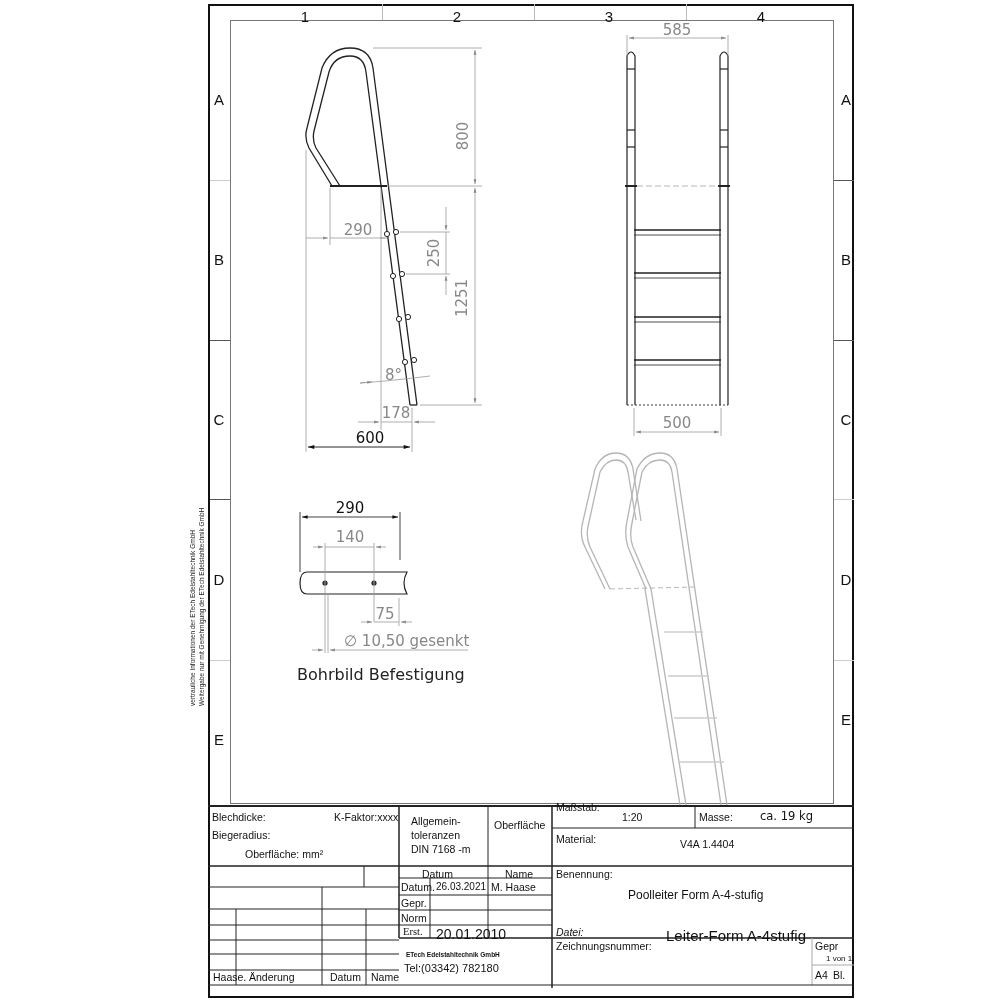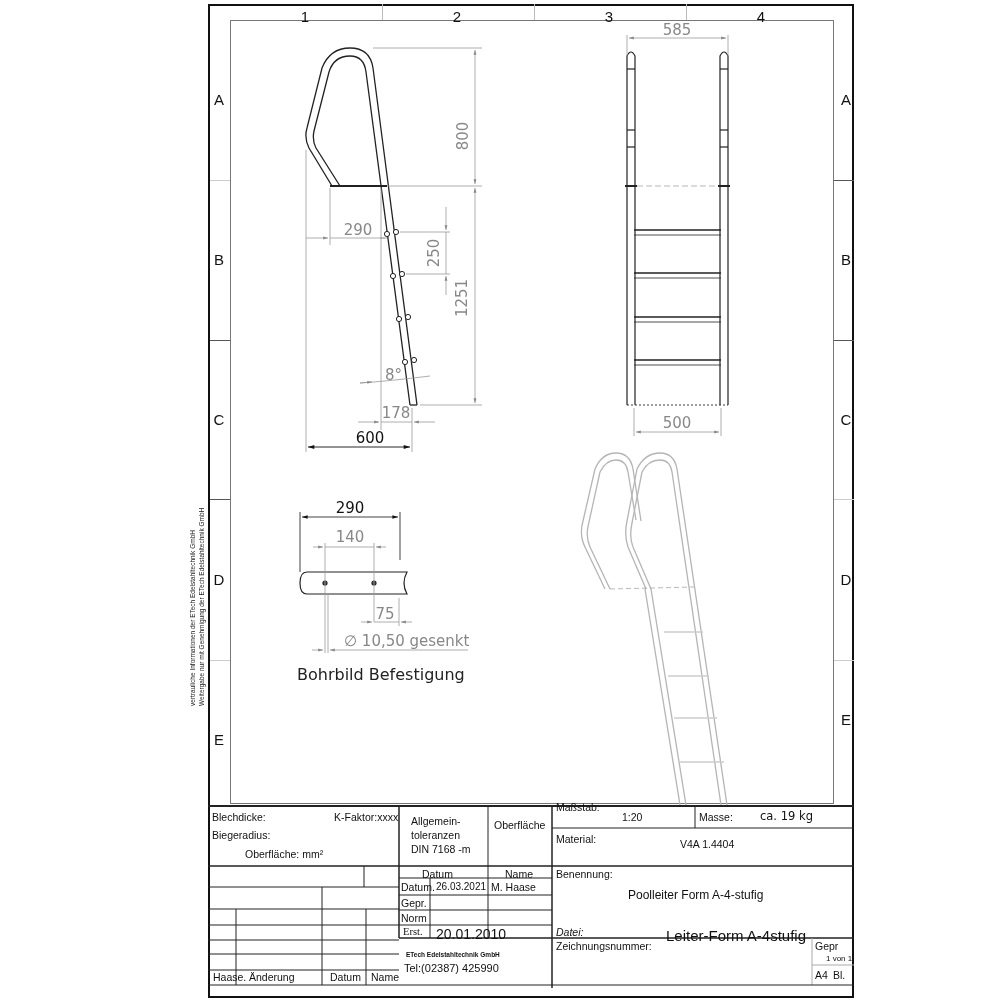--- a/index.html
+++ b/index.html
@@ -277,21 +277,21 @@
   <div class="tb" style="left:401px;top:912px;">Norm</div>
   <div class="tb" style="left:403px;top:926px;font-family:Liberation Serif, serif;">Erst.</div>
   <div class="tb" style="left:436px;top:926px;font-size:14px;">20.01.2010</div>
 
   <div class="tb" style="left:556px;top:868px;">Benennung:</div>
   <div class="tb" style="left:628px;top:889px;font-size:12px;">Poolleiter Form A-4-stufig</div>
   <div class="tb" style="left:556px;top:926px;font-style:italic;">Datei:</div>
   <div class="tb" style="left:666px;top:927px;font-size:15px;text-align:right;">Leiter-Form A-4stufig</div>
 
   <div class="tb" style="left:406px;top:951px;font-size:6.5px;font-weight:bold;">ETech Edelstahltechnik GmbH</div>
-  <div class="tb" style="left:404px;top:962px;font-size:11px;">Tel:(02387) 425990</div>
+  <div class="tb" style="left:404px;top:962px;font-size:11px;">Tel:(03342) 782180</div>
 
   <div class="tb" style="left:556px;top:940px;">Zeichnungsnummer:</div>
   <div class="tb" style="left:815px;top:940px;">Gepr</div>
   <div class="tb" style="left:826px;top:954px;font-size:8px;">1 von 1</div>
   <div class="tb" style="left:815px;top:969px;">A4</div>
   <div class="tb" style="left:833px;top:969px;">Bl.</div>
 
   <div class="tb" style="left:213px;top:971px;">Haase.</div>
   <div class="tb" style="left:249px;top:971px;">Änderung</div>
   <div class="tb" style="left:330px;top:971px;">Datum</div>

